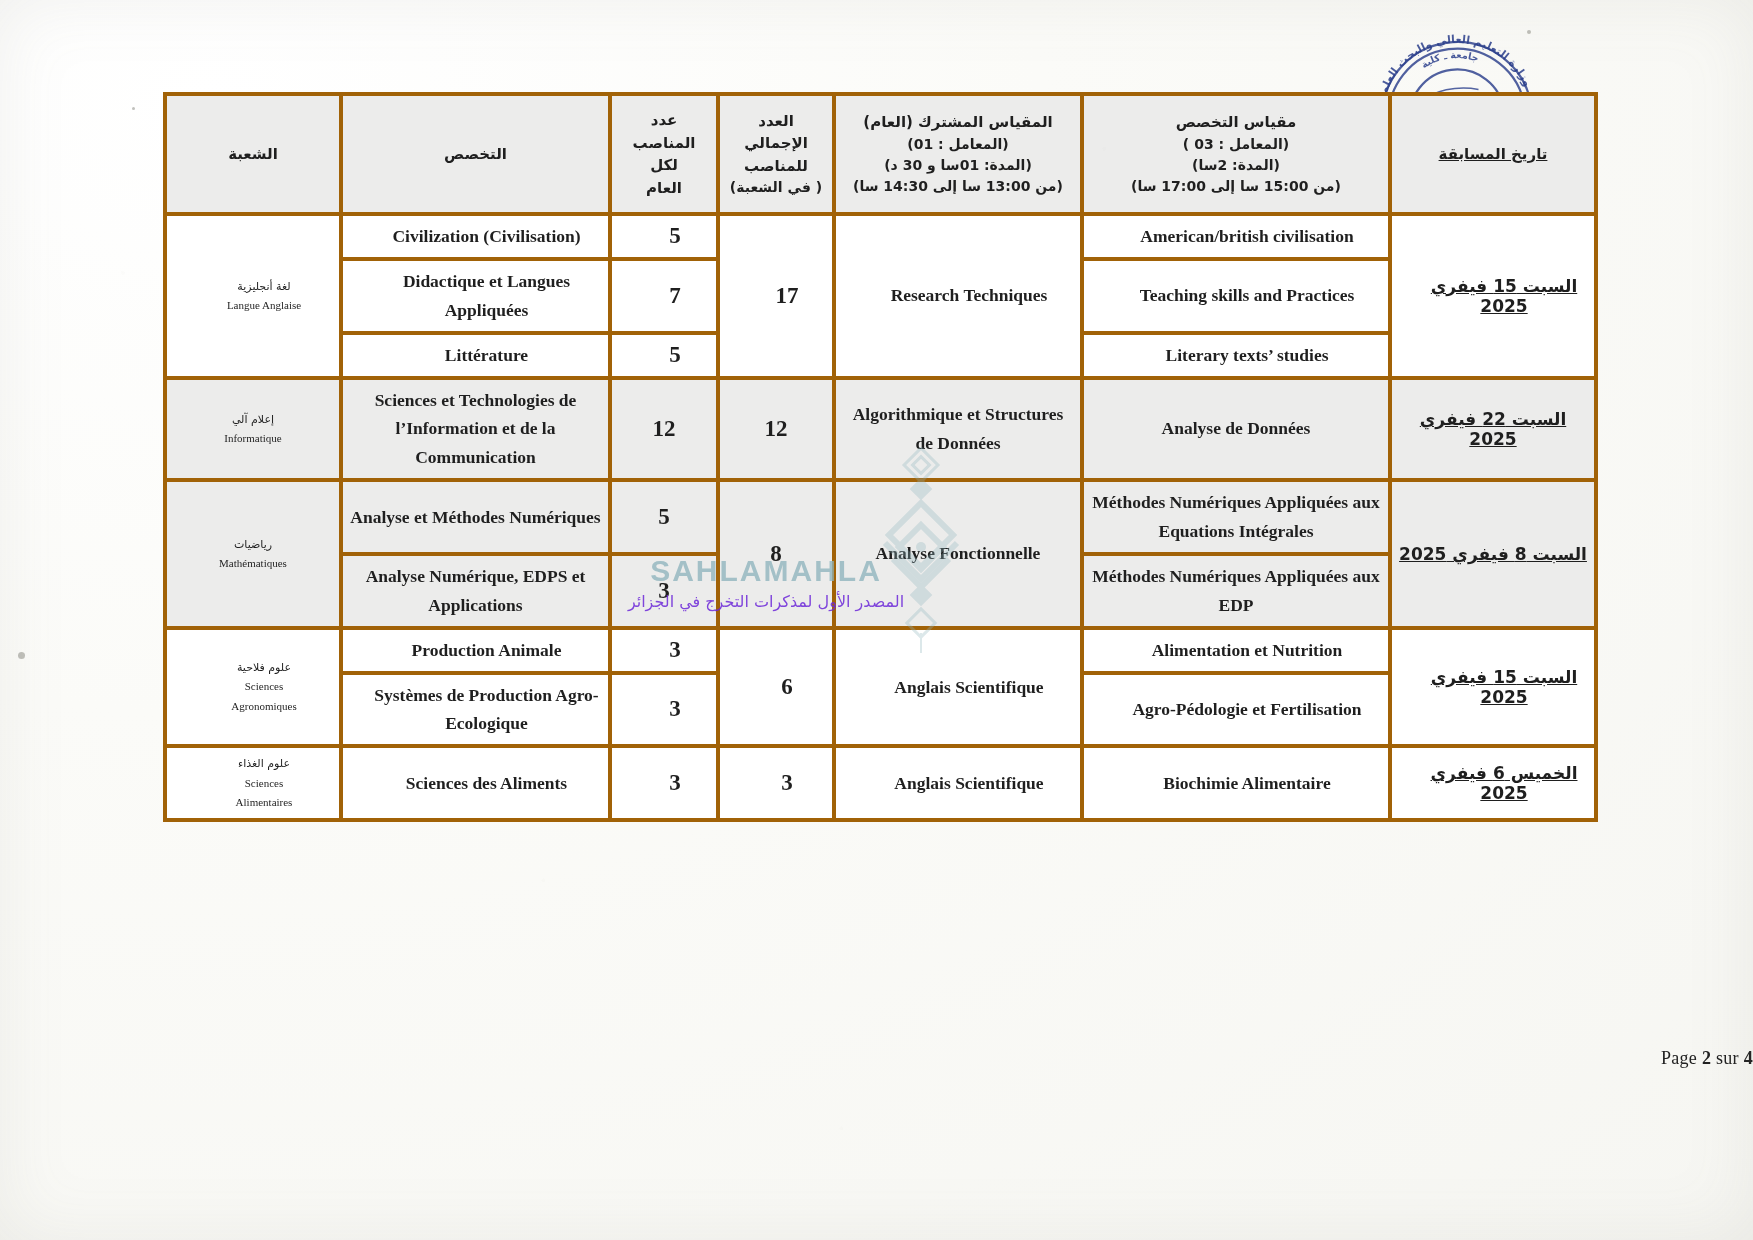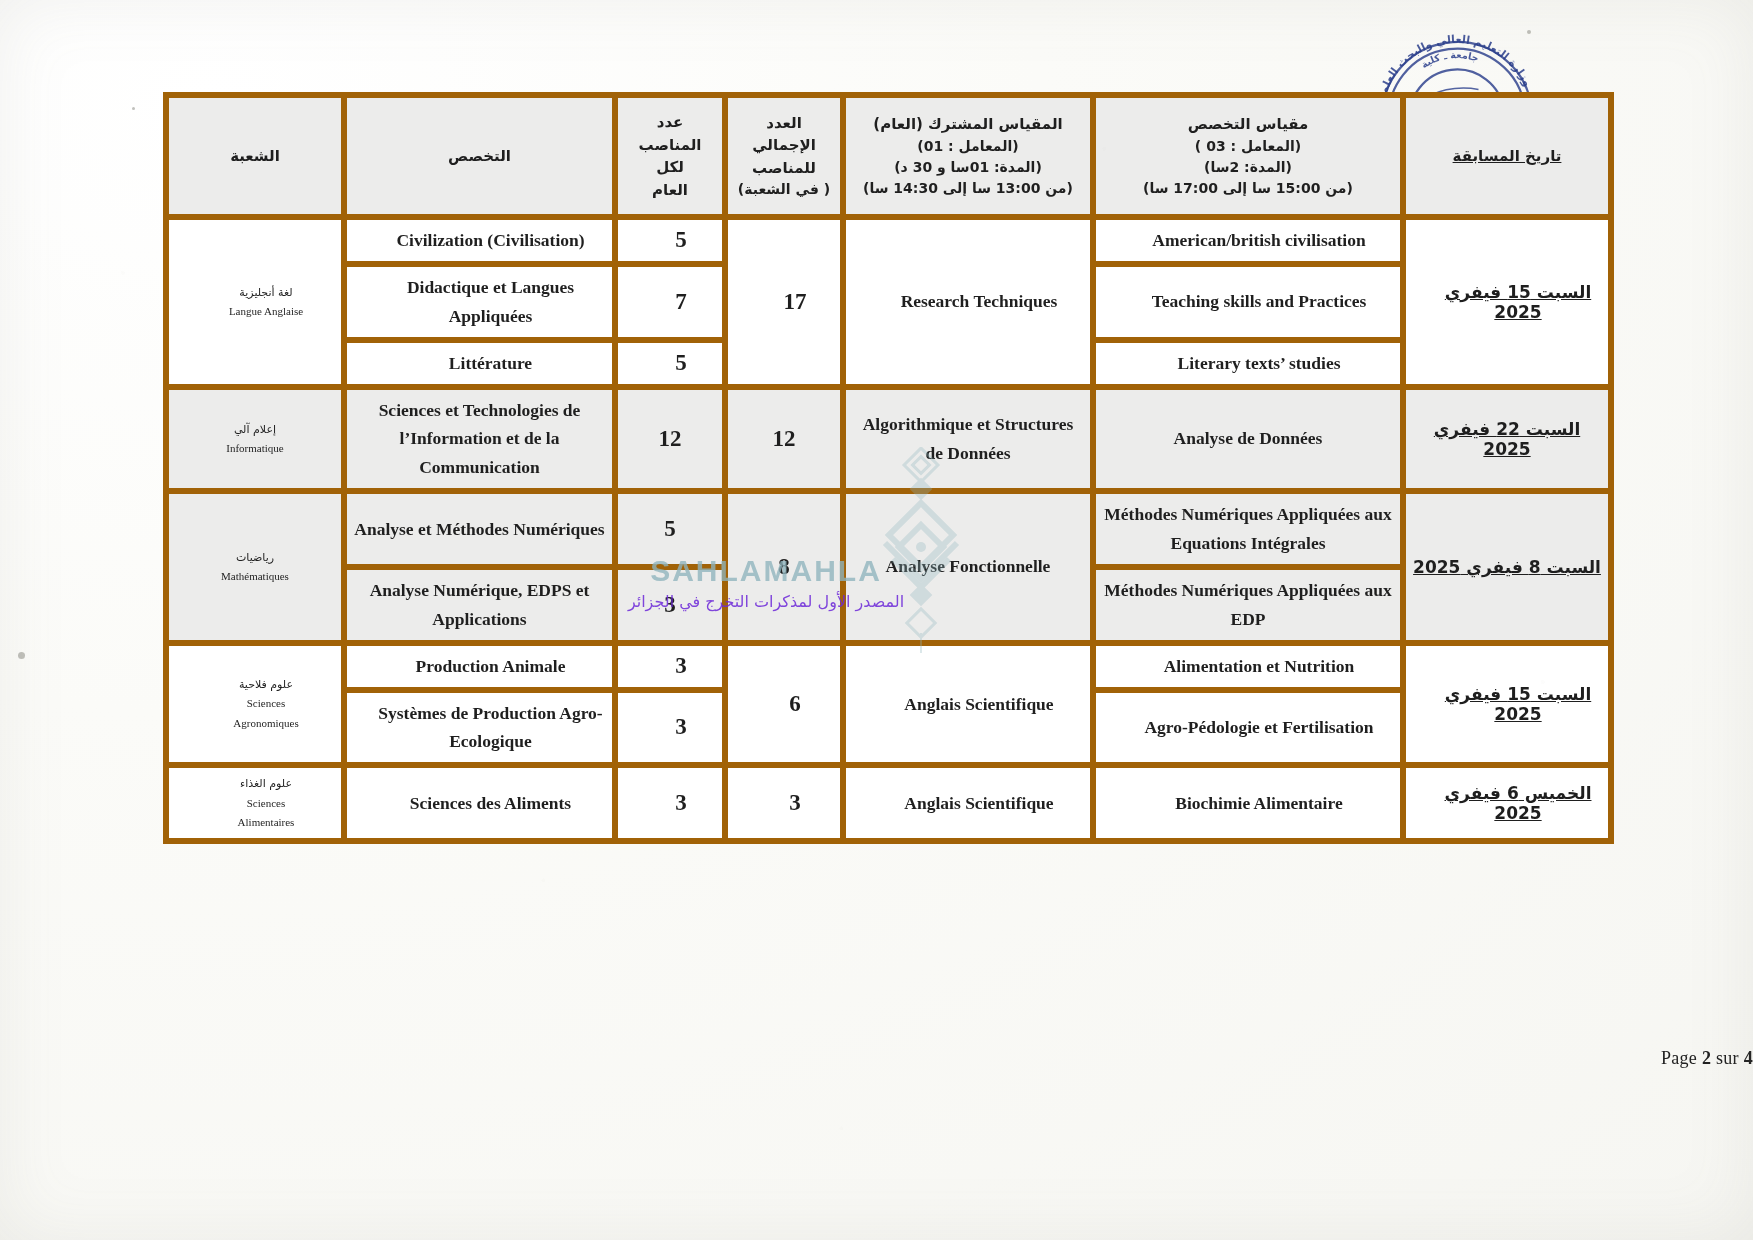--- a/index.html
+++ b/index.html
@@ -41,21 +41,21 @@
     left:163px;top:92px;
     width:1254px;
   }
   table.sched{
     border-collapse:collapse;
     width:100%;
     table-layout:fixed;
     direction:rtl;
   }
   table.sched td, table.sched th{
-    border:6px solid #a16207;
+    border:4px solid #a16207;
     padding:6px 6px;
     vertical-align:middle;
     text-align:center;
     color:#1f1f1f;
     margin-top:40px;
   }
   thead th{
     background:#ececeb;
     font-weight:bold;
     font-size:15.5px;

